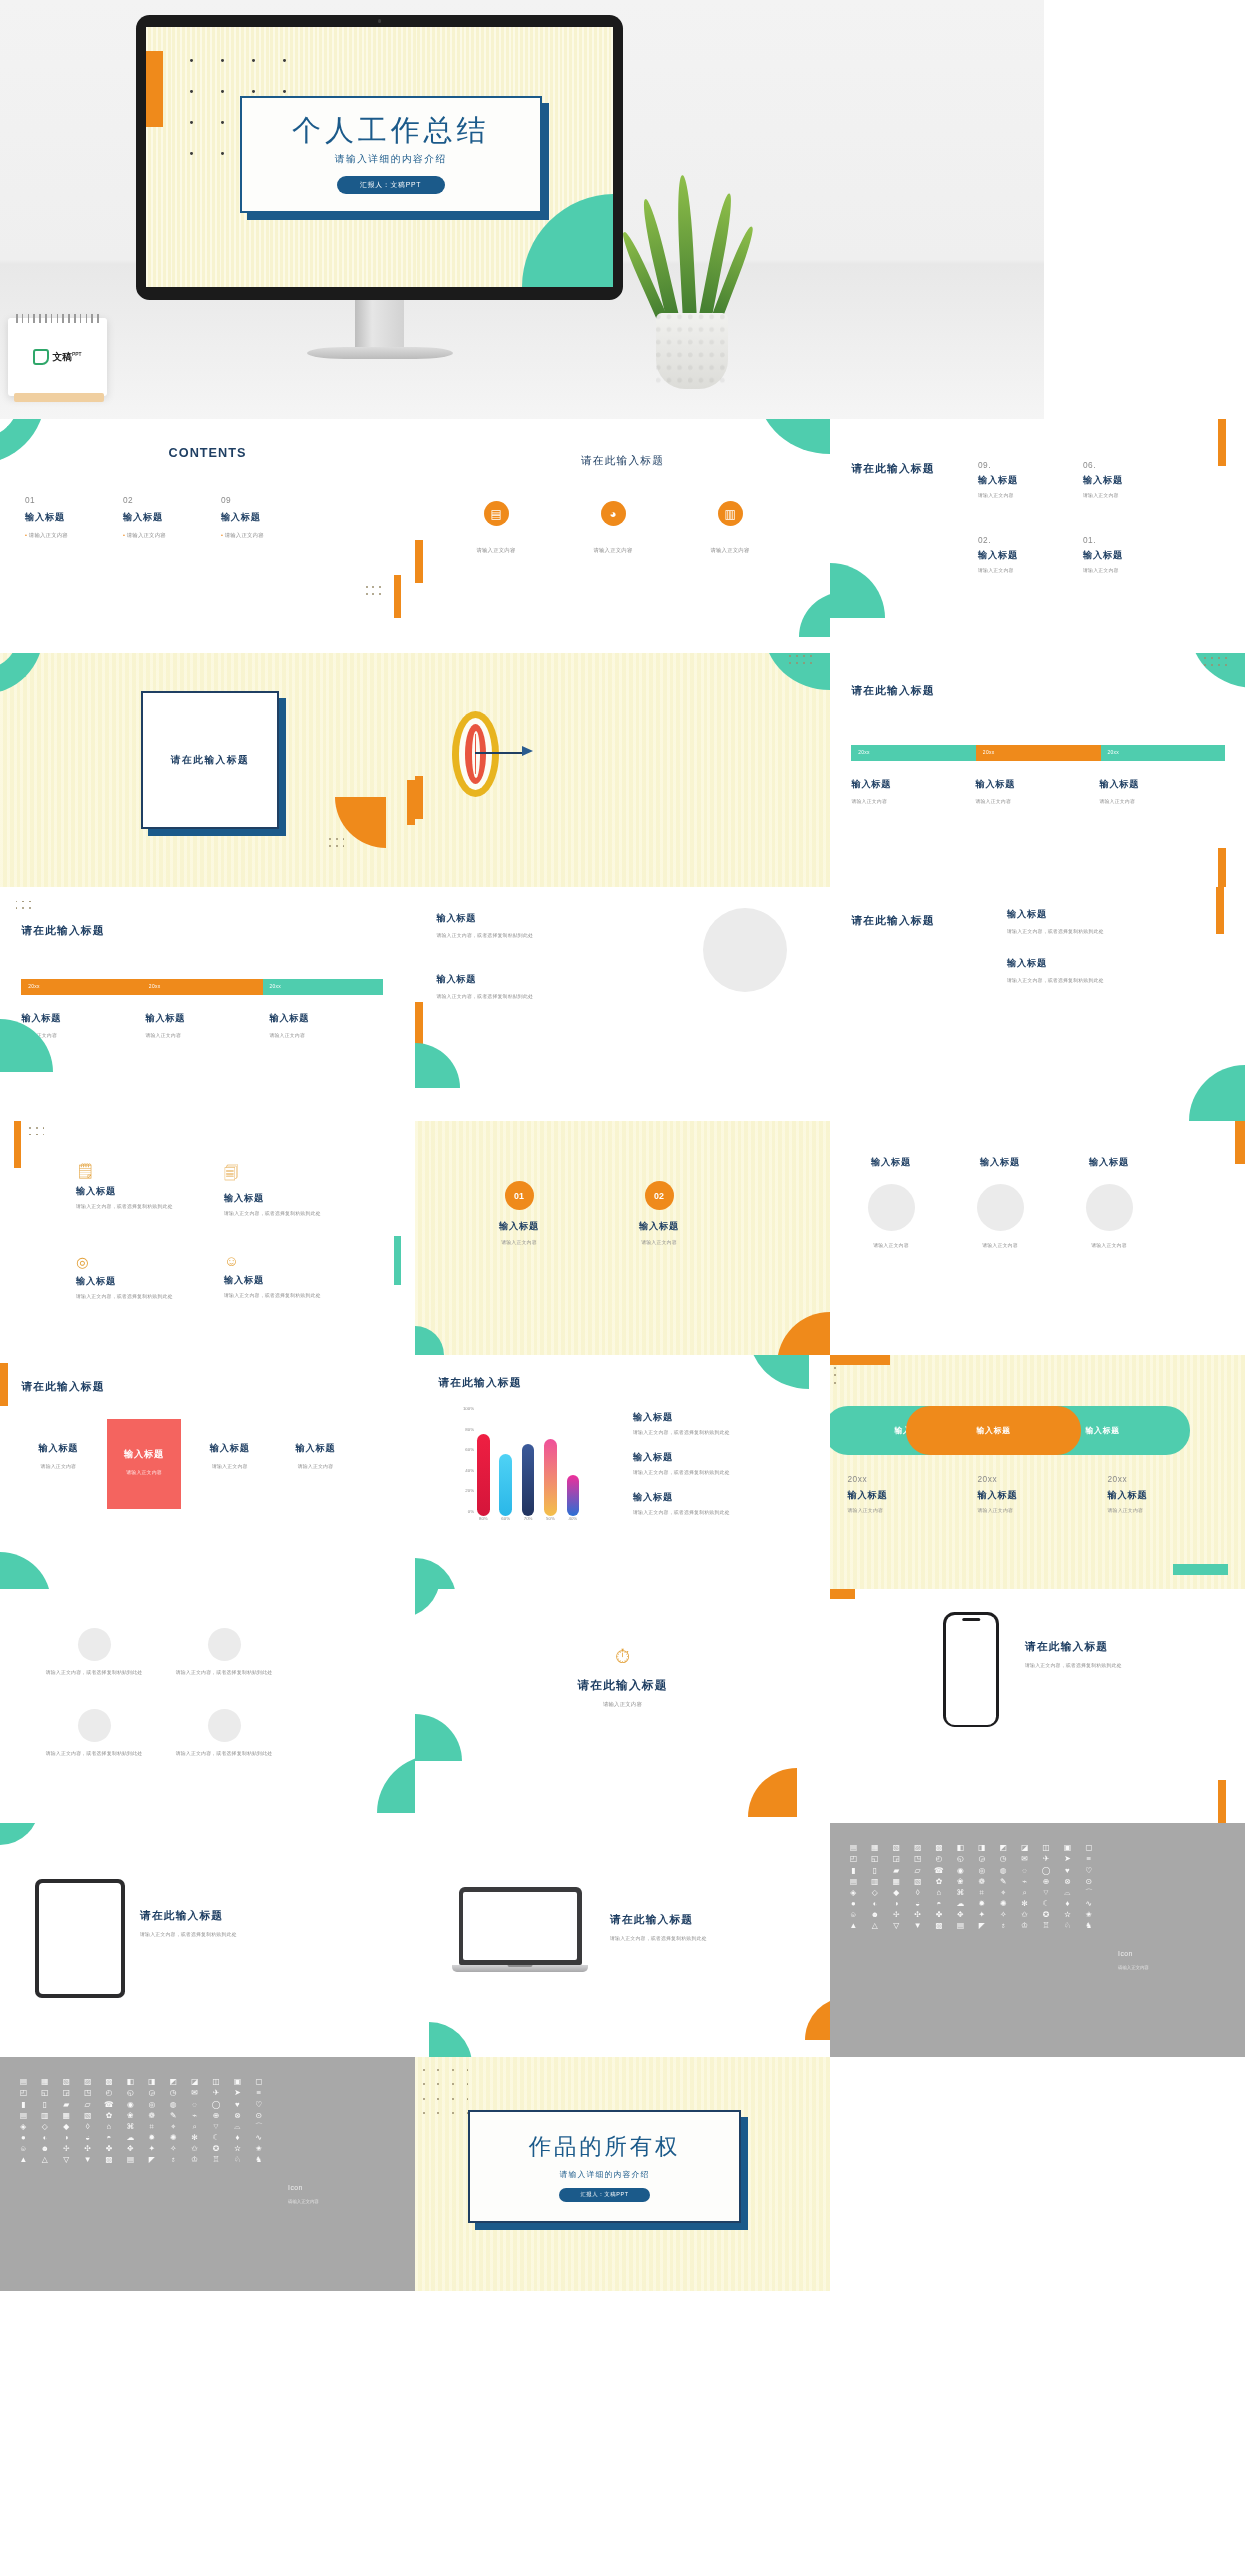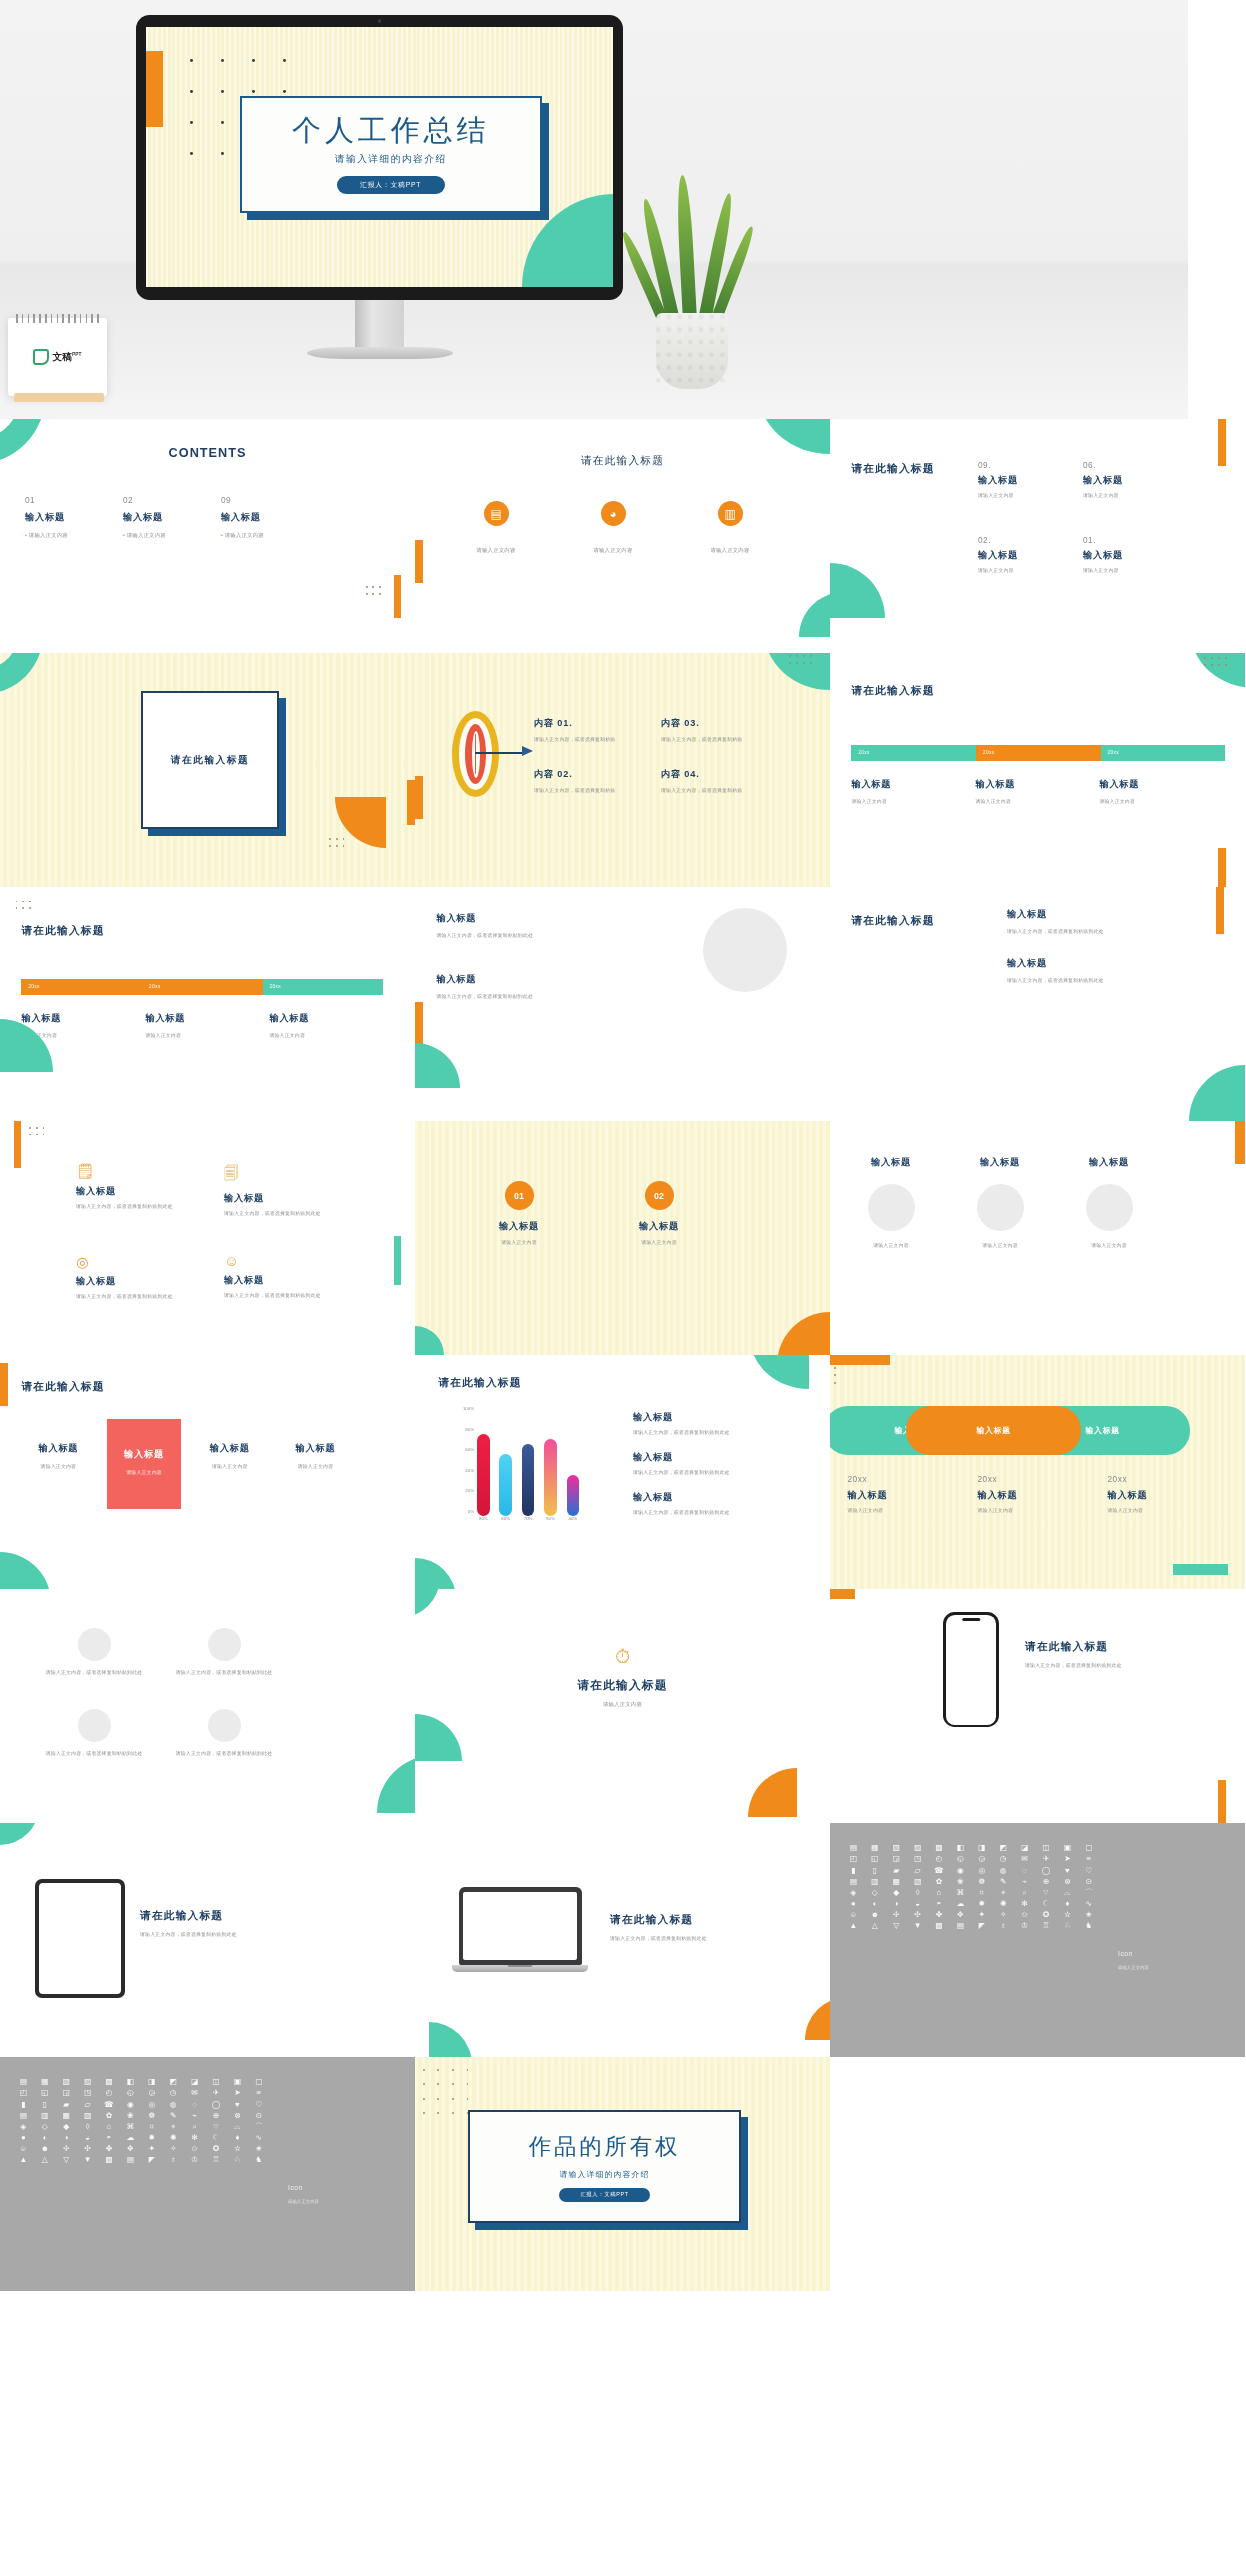--- a/index.html
+++ b/index.html
@@ -3,21 +3,21 @@
 <meta charset="utf-8">
 <style>
   * { margin:0; padding:0; box-sizing:border-box; }
   body {
     width:1246px; height:2576px; background:#ffffff;
     font-family:"Liberation Sans","DejaVu Sans",sans-serif;
     overflow:hidden; position:relative;
   }
 
   
-  .hero { position:relative; width:1188px; height:419px;
+  .hero { position:relative; width:1044px; height:419px;
           background:linear-gradient(180deg,#f3f3f3 0%,#efefef 62%,#e8e8e8 63%,#f5f5f5 100%); }
   .monitor { position:absolute; left:136px; top:14.6px; width:487px; height:285px;
              background:#1b1b1b; border-radius:13.6px; padding:12.7px 9.7px 12.7px 9.7px; }
   .screen { position:relative; width:100%; height:100%; overflow:hidden;
             background:#faf6d2; }
   .screen-grain { position:absolute; inset:0;
             background:repeating-linear-gradient(90deg, rgba(255,255,255,.45) 0 1.9px, rgba(0,0,0,.01) 1.9px 4.9px); }
   .hero-orange-bar { position:absolute; left:0; top:24px; width:17.5px; height:76px; background:#ef8a1b; }
   .dotgrid { position:absolute; display:grid; gap:0; }
   .dotgrid i { display:block; width:2.4px; height:2.4px; background:#3c3c3c; border-radius:50%; }
@@ -342,38 +342,20 @@
         </div>
       <div style="position:absolute;left:37px;top:58px;width:47px;height:86px;">
         <div class="circ" style="position:absolute;inset:0;background:#e8b41f;"></div>
         <div class="circ" style="position:absolute;inset:6.8px;background:#fdfdf5;"></div>
         <div class="circ" style="position:absolute;inset:12.7px;background:#e8553f;"></div>
         <div class="circ" style="position:absolute;inset:19.5px;background:#fdfdf5;"></div>
         <div class="circ" style="position:absolute;inset:23.4px;background:#e8553f;"></div>
       </div>
       <div style="position:absolute;left:60px;top:99px;width:51px;height:1.9px;background:#1f3f63;"></div>
       <div style="position:absolute;left:107px;top:93px;width:0;height:0;border-left:11.7px solid #2a5c8f;border-top:5.8px solid transparent;border-bottom:5.8px solid transparent;"></div>
-      <div style="position:absolute;left:119px;top:64px;display:grid;grid-template-columns:127px 127px;grid-row-gap:25px;">
-        <div>
-          <div class="h3">内容 01.</div>
-          <div class="body b2" style="margin-top:5.8px;">请输入正文内容，或者选择复制粘贴</div>
-        </div>
-        <div>
-          <div class="h3">内容 03.</div>
-          <div class="body b2" style="margin-top:5.8px;">请输入正文内容，或者选择复制粘贴</div>
-        </div>
-        <div>
-          <div class="h3">内容 02.</div>
-          <div class="body b2" style="margin-top:5.8px;">请输入正文内容，或者选择复制粘贴</div>
-        </div>
-        <div>
-          <div class="h3">内容 04.</div>
-          <div class="body b2" style="margin-top:5.8px;">请输入正文内容，或者选择复制粘贴</div>
-        </div>
-      </div>
       <div class="vbar" style="left:0;top:123px;height:43px;"></div>
     </div>
 
     <div class="sl">
       <div class="q-tr teal" style="right:-9.7px;top:-21.4px;width:64px;height:56px;"></div>
       <div class="dg" style="right:13.6px;top:3.9px;grid-template-columns:repeat(4,6.8px);grid-template-rows:repeat(2,6.8px);" id="dgD">
           <i></i>
           <i></i>
           <i></i>
           <i></i>

